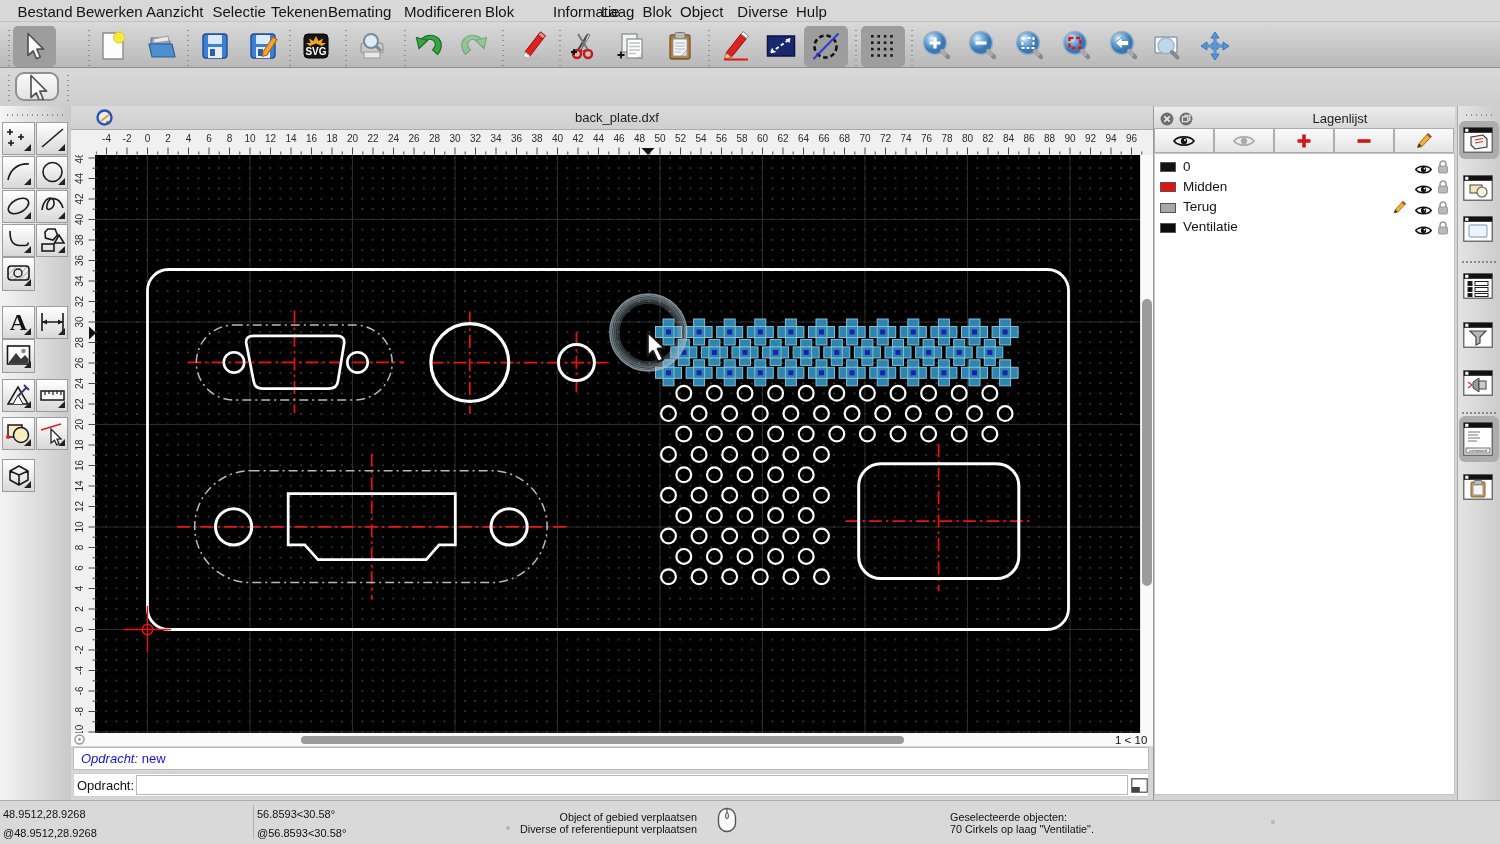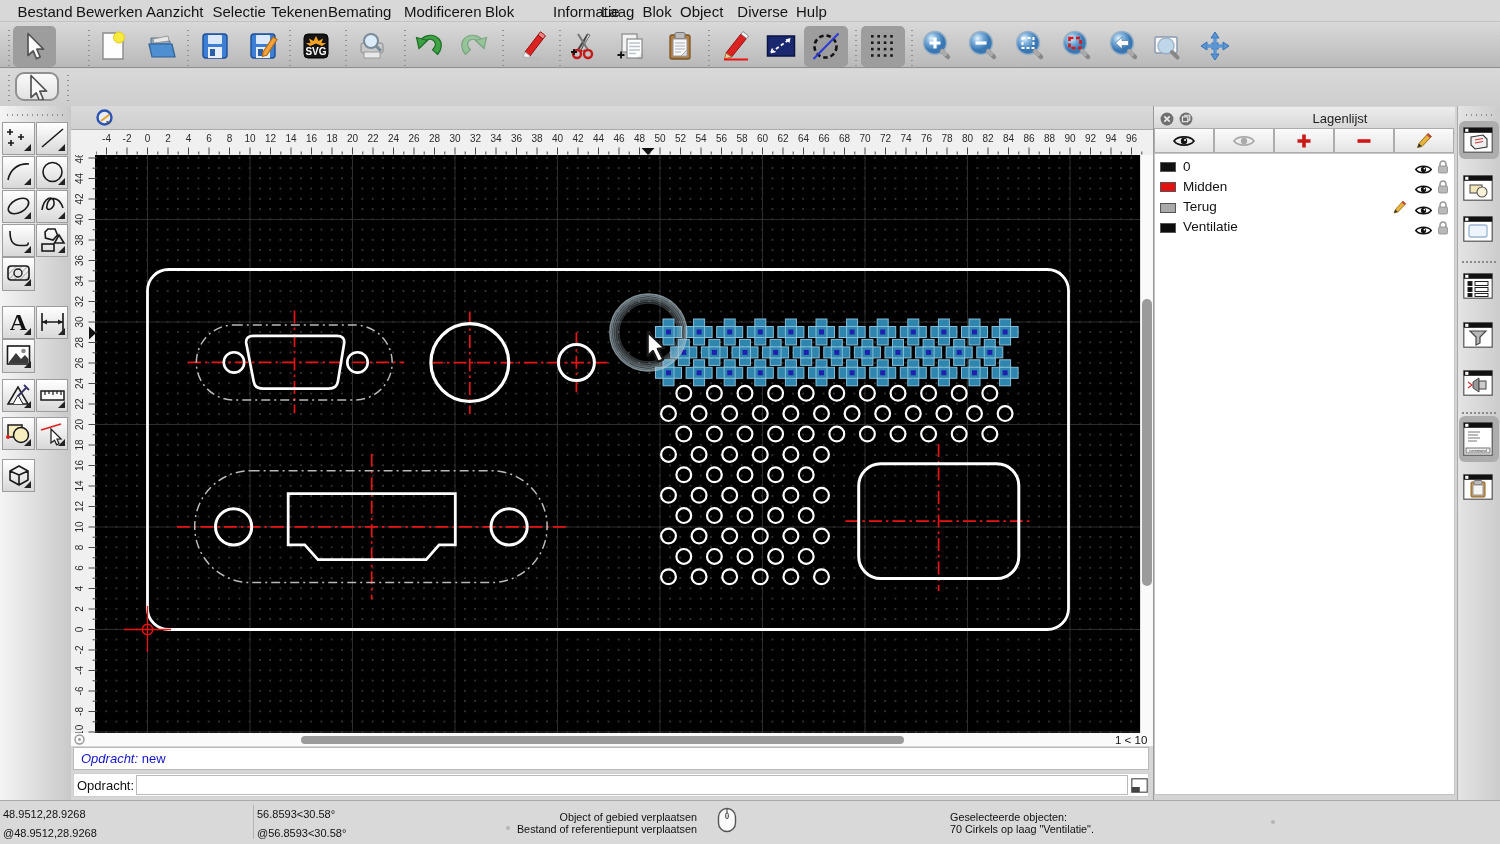--- a/index.html
+++ b/index.html
@@ -348,20 +348,21 @@
     </svg>
   </div>
 <div class="hdots" style="left:5px;top:114px;width:60px"></div>
 
 <div style="position:absolute;left:71px;top:106px;width:1386px;height:24px;background:linear-gradient(#dadada,#cfcfcf);border-bottom:1px solid #ababab">
   <svg width="17" height="17" viewBox="0 0 17 17" style="position:absolute;left:25px;top:3px">
       <circle cx="8.5" cy="8.5" r="7" fill="#e8edf8" stroke="#2b53b4" stroke-width="2.4"></circle>
       <path d="M5 12 L13.5 5.5" stroke="#e8a020" stroke-width="1.8"></path>
       <path d="M10.5 12.5 L14 14.5" stroke="#555" stroke-width="1.6"></path>
     </svg>
+  <div style="position:absolute;left:0;top:4px;width:1092px;text-align:center;font-size:13px;color:#1d1d1d">back_plate.dxf</div>
 </div>
 
 <svg width="1082" height="25" style="position:absolute;left:71px;top:130px" viewBox="71 0 1082 25">
     <rect x="71" y="0" width="1082" height="25" fill="#f0f0f0"></rect>
     <line x1="96.2" y1="21.5" x2="96.2" y2="24.5" stroke="#4a4a4a" stroke-width="1"></line>
     <line x1="106.5" y1="17.5" x2="106.5" y2="24.5" stroke="#4a4a4a" stroke-width="1"></line>
     <line x1="116.8" y1="21.5" x2="116.8" y2="24.5" stroke="#4a4a4a" stroke-width="1"></line>
     <line x1="127" y1="17.5" x2="127" y2="24.5" stroke="#4a4a4a" stroke-width="1"></line>
     <line x1="137.2" y1="21.5" x2="137.2" y2="24.5" stroke="#4a4a4a" stroke-width="1"></line>
     <line x1="147.5" y1="17.5" x2="147.5" y2="24.5" stroke="#4a4a4a" stroke-width="1"></line>
@@ -1006,21 +1007,21 @@
 </div>
 
 <div style="position:absolute;left:0;top:800px;width:1500px;height:44px;background:#d9d9d9;border-top:1px solid #ababab;font-size:11px;color:#111">
   <div style="position:absolute;left:3px;top:6.5px">48.9512,28.9268</div>
   <div style="position:absolute;left:3px;top:26px">@48.9512,28.9268</div>
   <div style="position:absolute;left:253px;top:4px;width:1px;height:34px;background:#b3b3b3"></div>
   <div style="position:absolute;left:257px;top:6.5px">56.8593&lt;30.58°</div>
   <div style="position:absolute;left:257px;top:26px">@56.8593&lt;30.58°</div>
   <div style="position:absolute;left:497px;top:10px;width:700px;font-size:10.8px">
     <div style="position:absolute;right:500px;top:0;white-space:nowrap">Object of gebied verplaatsen</div>
-    <div style="position:absolute;right:500px;top:12px;white-space:nowrap">Bestand of referentiepunt verplaatsen</div>
+    <div style="position:absolute;right:500px;top:12px;white-space:nowrap">Diverse of referentiepunt verplaatsen</div>
   </div>
   <div style="position:absolute;left:717px;top:6px"><svg width="20" height="26" viewBox="0 0 20 26">
         <rect x="1.5" y="1.5" width="17" height="23" rx="8.5" fill="#fafafa" stroke="#555" stroke-width="1.4"></rect>
         <line x1="10" y1="1.5" x2="10" y2="11" stroke="#555" stroke-width="1.2"></line>
         <rect x="8.6" y="6" width="2.8" height="5.5" rx="1.4" fill="#ddd" stroke="#555" stroke-width="1"></rect>
       </svg></div>
   <div style="position:absolute;left:950px;top:10px;font-size:10.8px">Geselecteerde objecten:</div>
   <div style="position:absolute;left:950px;top:22px;font-size:10.8px">70 Cirkels op laag "Ventilatie".</div>
   <div style="position:absolute;left:506px;top:25px;width:4px;height:4px;border-radius:2px;background:#b5b5b5"></div>
   <div style="position:absolute;left:1271px;top:19px;width:4px;height:4px;border-radius:2px;background:#b5b5b5"></div>

